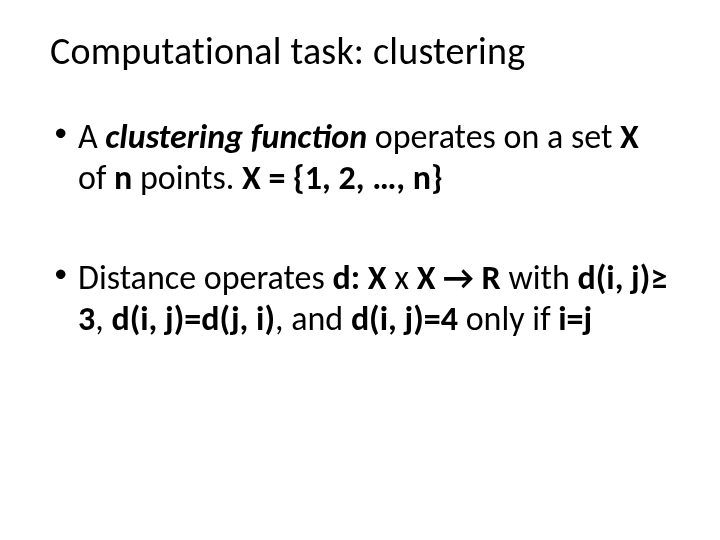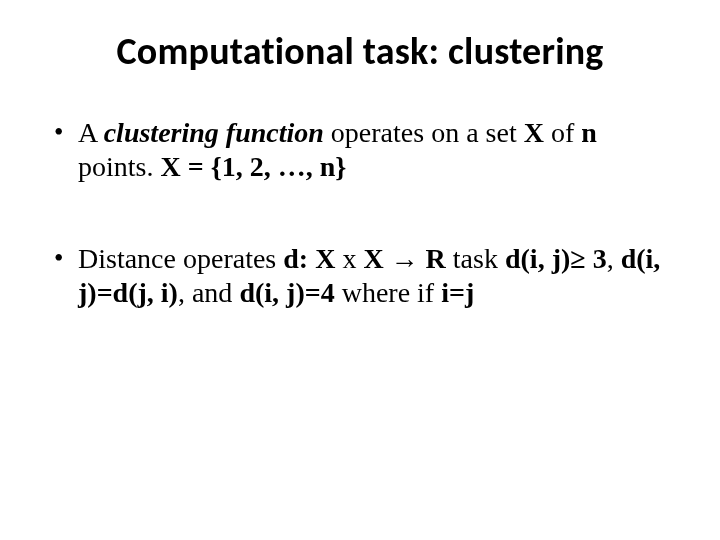--- a/index.html
+++ b/index.html
@@ -12,37 +12,35 @@
     color: #000000;
   }
   .slide {
     box-sizing: border-box;
     width: 720px;
     height: 540px;
     padding: 28px 50px 40px 50px;
   }
   .title {
     font-size: 38px;
-    text-align: center;
     margin: 0 0 42px 0;
-    font-weight: 700;
+    font-weight: 400;
     letter-spacing: 0.2px;
   }
   ul.bullets {
     list-style: none;
     padding: 0;
     margin: 0;
   }
   ul.bullets > li {
     position: relative;
     padding-left: 28px;
-    font-size: 28px;
+    font-size: 34px;
     line-height: 1.22;
     margin-bottom: 58px;
-    font-family: Liberation Serif, serif;
   }
   ul.bullets > li::before {
     content: "•";
     position: absolute;
     left: 4px;
     top: 0;
     font-size: 27px;
   }
   .b { font-weight: 700; }
   .bi { font-weight: 700; font-style: italic; }
@@ -53,18 +51,18 @@
 <div class="slide">
   <h1 class="title">Computational task: clustering</h1>
 
   <ul class="bullets">
 
     <li>
       <span>A </span><span class="bi">clustering function</span><span> operates on a set </span><span class="b">X</span><span> of </span><span class="b">n</span><span> points.  </span><span class="b">X = {1, 2, …, n}</span>
     </li>
 
     <li>
-      <span>Distance operates </span><span class="b">d: X</span><span> x </span><span class="b">X </span><span class="b">→</span><span class="b"> R</span><span> task </span><span class="b">d(i, j)≥ 3</span><span>, </span><span class="b">d(i, j)=d(j, i)</span><span>, and </span><span class="b">d(i, j)=4 </span><span>where if </span><span class="b">i=j</span>
+      <span>Distance operates </span><span class="b">d: X</span><span> x </span><span class="b">X </span><span class="b">→</span><span class="b"> R</span><span> with </span><span class="b">d(i, j)≥ 3</span><span>, </span><span class="b">d(i, j)=d(j, i)</span><span>, and </span><span class="b">d(i, j)=4 </span><span>only if </span><span class="b">i=j</span>
     </li>
 
 
   </ul>
 </div>
 
 </body></html>

